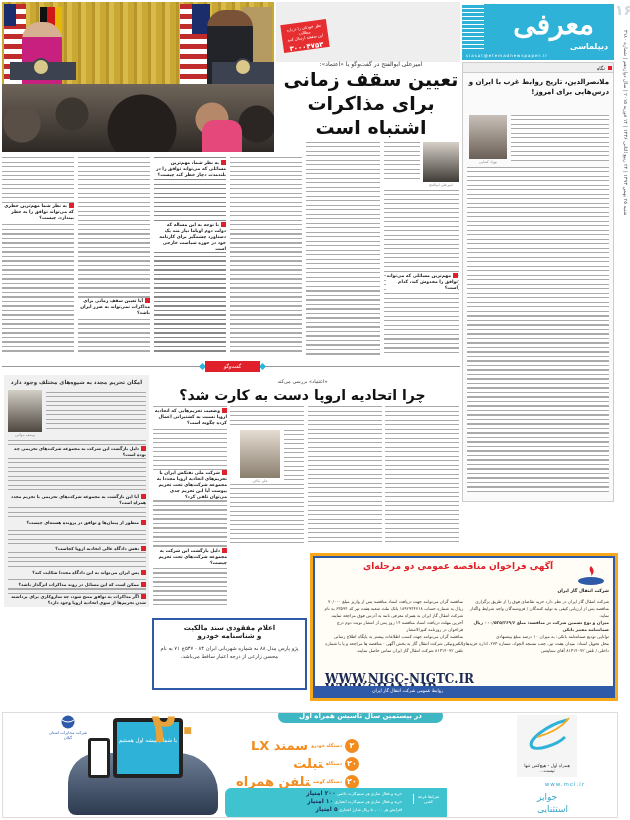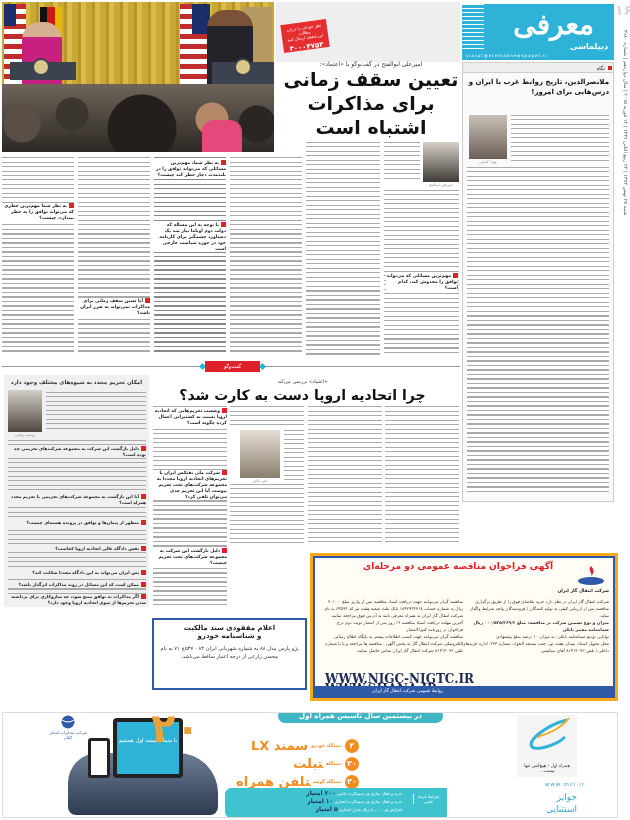--- a/index.html
+++ b/index.html
@@ -69,21 +69,21 @@
 .prize{position:absolute;right:258px;font-weight:bold;color:#f28c1e;direction:rtl;}
 .prize .n{display:inline-block;width:14px;height:14px;border-radius:50%;background:#f28c1e;color:#fff;font-size:8px;text-align:center;line-height:14px;margin-left:3px;vertical-align:middle;}
 .prize .s{font-size:4.5px;color:#f28c1e;vertical-align:middle;margin-left:3px;}
 .prize .big{font-size:13px;vertical-align:middle;}
 #mci-terms{position:absolute;left:222px;top:75px;width:222px;height:30px;background:#3fc4cf;border-radius:6px 0 0 6px;}
 #mci-terms .r{font-size:4px;color:#fff;line-height:9px;padding-right:45px;}
 #mci-terms .r b{font-size:6px;color:#1b2a55;}
 #mci-terms .lbl{position:absolute;right:4px;top:6px;width:30px;font-size:4px;color:#fff;text-align:center;border-left:1px solid #fff;}
 #mci-logo{position:absolute;right:40px;top:2px;width:60px;height:62px;background:#f5f5f5;}
 #mci-url{position:absolute;right:32px;top:68px;font-size:5.5px;color:#3aa7c9;letter-spacing:1px;direction:ltr;}
-#mci-prizes{position:absolute;right:40px;top:78px;font-size:9px;color:#3aa7c9;text-align:right;line-height:12px;}
+#mci-prizes{position:absolute;right:40px;top:78px;font-size:9px;color:#3aa7c9;text-align:left;line-height:12px;}
 #car{position:absolute;left:65px;top:40px;width:150px;height:62px;background:linear-gradient(#6d7e95,#2d3a50);border-radius:30px 40px 8px 8px;}
 #tablet{position:absolute;left:110px;top:5px;width:70px;height:60px;background:#2fb2d8;border:4px solid #222;border-radius:4px;color:#fff;font-size:5.5px;text-align:center;padding-top:15px;}
 #phone{position:absolute;left:85px;top:25px;width:22px;height:40px;background:#fff;border:3px solid #222;border-radius:3px;}
 #twenty{position:absolute;left:148px;top:-8px;font-size:40px;font-weight:bold;color:#e8a23a;}
 #tci-logo{position:absolute;left:45px;top:2px;width:40px;height:30px;text-align:center;font-size:4px;color:#2e5aa8;}
 </style>
 </head>
 <body>
 
 <div class="abs" id="masthead">

